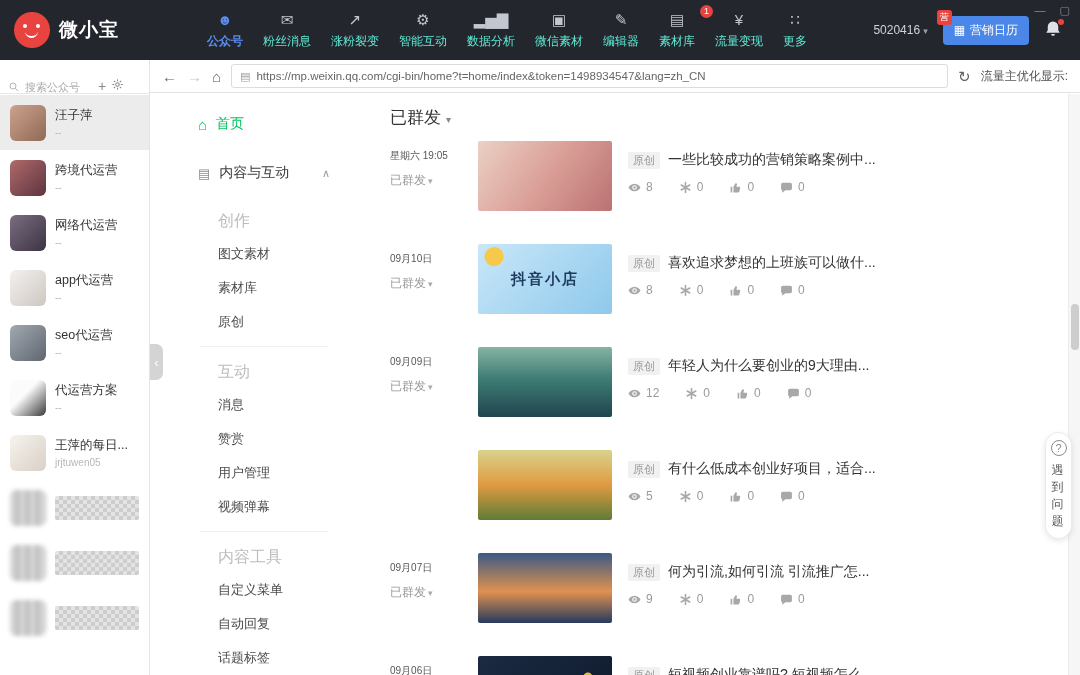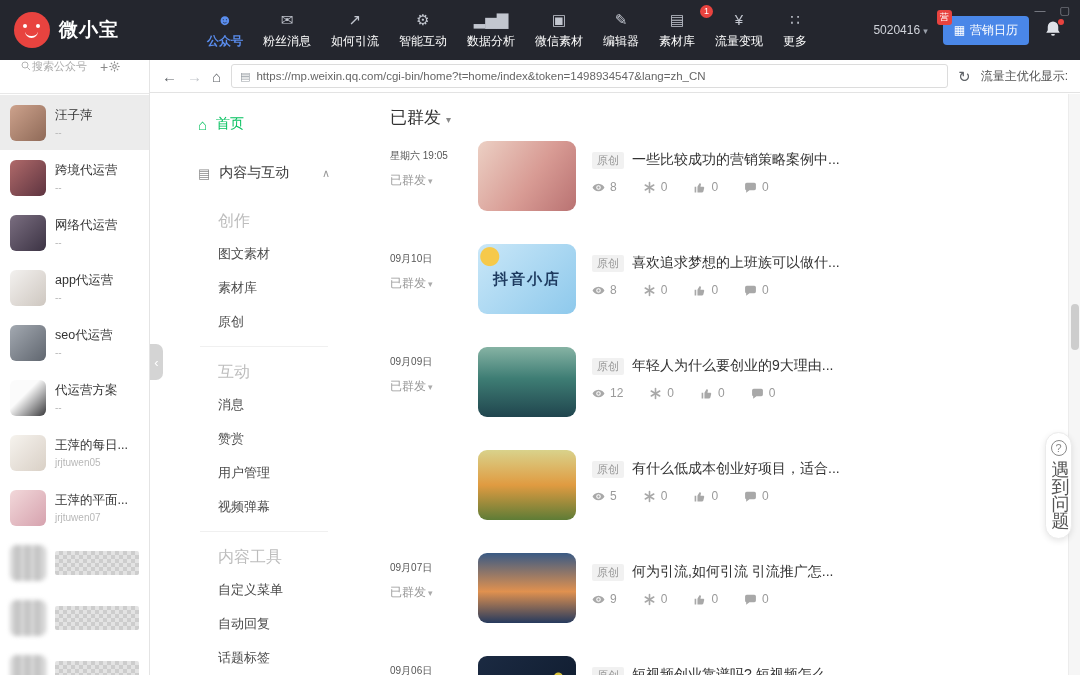--- a/index.html
+++ b/index.html
@@ -15,21 +15,21 @@
   .logo::before { content:""; position:absolute; left:9px; top:12px; width:4px; height:4px;
     border-radius:50%; background:#fff; box-shadow:13px 0 0 #fff; }
   .logo::after { content:""; position:absolute; left:11px; top:17px; width:13px; height:7px;
     border-bottom:2px solid #fff; border-radius:0 0 10px 10px; }
   .brand-name { color:#fff; font-size:19px; font-weight:bold; letter-spacing:1px; white-space:nowrap; }
 
   .topnav { display:flex; margin-left:72px; align-items:center; }
   .nav-item { position:relative; display:flex; flex-direction:column; align-items:center;
     padding:0 10px; cursor:pointer; }
   .nav-icon { position:relative; height:20px; line-height:20px; font-size:15px; color:#c2c6cf; }
-  .nav-label { margin-top:3px; font-size:12px; color:#ffffff; white-space:nowrap; }
+  .nav-label { margin-top:3px; font-size:12px; color:#5eead4; white-space:nowrap; }
   .nav-item.active .nav-icon, .nav-item.active .nav-label { color:#5a8dee; font-weight:bold; }
   .nav-badge { display:none; position:absolute; top:-5px; right:-8px; min-width:13px; height:13px;
     line-height:13px; padding:0 3px; background:#e8433f; color:#fff; font-size:9px;
     border-radius:7px; text-align:center; font-weight:normal; }
   .nav-badge.on { display:block; }
 
   .top-right { margin-left:auto; display:flex; align-items:center; gap:15px; padding-right:16px; }
   .acct-switch { color:#d0d3da; font-size:12px; white-space:nowrap; cursor:pointer; }
   .acct-switch .caret { font-size:9px; color:#9aa0ab; margin-left:3px; }
   .cal-btn { position:relative; display:flex; align-items:center; gap:5px; background:#4a87e8;
@@ -52,22 +52,22 @@
   .url-box { flex:1; height:24px; border:1px solid #dcdcdc; border-radius:3px; display:flex;
     align-items:center; gap:6px; padding:0 8px; background:#fff; }
   .page-ico { font-size:11px; color:#9aa0a6; }
   .url-input { flex:1; border:none; outline:none; font-size:11.5px; color:#666;
     font-family:inherit; background:transparent; }
   .traffic-label { font-size:12px; color:#555; white-space:nowrap; }
 
   
   .accounts { position:absolute; top:60px; left:0; bottom:0; width:150px; background:#fff;
     border-right:1px solid #e4e4e4; z-index:6; }
-  .acc-search { height:34px; border-bottom:1px solid #e8e8e8; display:flex; align-items:flex-start;
-    padding:0 20px; }
+  .acc-search { height:34px; border-bottom:1px solid #e8e8e8; display:flex; align-items:flex-end;
+    padding:0 8px; gap:5px; }
   .acc-search svg.mag { width:12px; height:12px; color:#b5b5b5; flex-shrink:0; }
   .acc-search input { width:68px; border:none; outline:none; font-size:11px; color:#666;
     font-family:inherit; }
   .acc-search input::placeholder { color:#aaa; }
   .acc-tool { color:#8a8a8a; font-size:14px; cursor:pointer; line-height:1; }
   .acc-tool svg { width:13px; height:13px; color:#8a8a8a; }
   .acc-list { position:absolute; top:35px; left:0; right:0; bottom:0; overflow:hidden; }
   .account { height:55px; display:flex; align-items:center; gap:9px; padding:0 10px; cursor:pointer; }
   .account.selected { background:#ececec; }
   .avatar { width:36px; height:36px; border-radius:6px; flex-shrink:0; background:#ddd; }
@@ -113,42 +113,42 @@
   .kw-search input::placeholder { color:#bbb; }
   .kw-search svg { width:13px; height:13px; color:#aaa; flex-shrink:0; cursor:pointer; }
 
   .posts { padding-left:44px; }
   .post { display:flex; height:103px; }
   .post-meta { width:88px; padding-top:10px; flex-shrink:0; }
   .post-date { font-size:10px; color:#555; white-space:nowrap; }
   .post-status { font-size:12px; color:#999; margin-top:9px; visibility:hidden; cursor:pointer; }
   .post-status.on { visibility:visible; }
   .post-status .caret { font-size:9px; color:#aaa; margin-left:2px; }
-  .post-thumb { position:relative; width:98px; height:70px; margin-top:2px; border-radius:9px;
+  .post-thumb { position:relative; width:134px; height:70px; margin-top:2px; border-radius:2px;
     overflow:hidden; flex-shrink:0; cursor:pointer; background:#ddd; display:flex;
     align-items:center; justify-content:center; }
   .thumb-text { font-size:15px; font-weight:bold; color:#1d3a5f; letter-spacing:2px; }
   .post-body { margin-left:16px; padding-top:12px; flex:1; min-width:0; }
   .post-title-row { display:flex; align-items:center; gap:8px; }
   .origin-badge { flex-shrink:0; font-size:11px; color:#999; background:#f1f1f1;
     padding:1px 5px; border-radius:2px; }
   .post-title { font-size:14px; color:#333; white-space:nowrap; overflow:hidden;
     text-overflow:ellipsis; cursor:pointer; }
   .post-stats { display:flex; gap:26px; margin-top:11px; color:#9a9a9a; font-size:12px; }
   .stat { display:flex; align-items:center; gap:5px; }
   .stat svg { width:13px; height:13px; color:#a8a8a8; }
 
   
   .help { position:absolute; right:8px; top:432px; width:27px; background:#fff;
     border:1px solid #ebebeb; border-radius:14px; box-shadow:0 2px 6px rgba(0,0,0,.10);
     display:flex; flex-direction:column; align-items:center; padding:7px 0 8px; gap:6px;
     z-index:8; cursor:pointer; }
   .help-q { width:16px; height:16px; border:1px solid #8a8a8a; border-radius:50%; color:#8a8a8a;
     font-size:11px; line-height:15px; text-align:center; }
-  .help-text { width:14px; font-size:18px; color:#555; line-height:17px;
+  .help-text { width:14px; font-size:12px; color:#555; line-height:17px;
     word-break:break-all; }
   .scrollbar { position:absolute; top:94px; right:0; bottom:0; width:12px; background:#f6f6f6;
     border-left:1px solid #ececec; z-index:7; }
   .scroll-thumb { position:absolute; top:210px; left:2px; width:8px; height:46px;
     border-radius:4px; background:#cdcdcd; cursor:pointer; }
 </style>
 </head>
 <body>
 
 <div class="app">
@@ -169,21 +169,21 @@
 
         <div class="nav-item">
           <span class="nav-icon">✉</span>
 
           <span class="nav-label">粉丝消息</span>
         </div>
 
         <div class="nav-item">
           <span class="nav-icon">↗</span>
 
-          <span class="nav-label">如何引流</span>
+          <span class="nav-label">涨粉裂变</span>
         </div>
 
         <div class="nav-item">
           <span class="nav-icon">⚙</span>
 
           <span class="nav-label">智能互动</span>
         </div>
 
         <div class="nav-item">
           <span class="nav-icon">▂▅▇</span>
@@ -340,28 +340,20 @@
 
         <div class="account">
           <div class="avatar" style="background:linear-gradient(135deg,#f6f3ee,#d9d0c6)"></div>
           <div class="acc-names">
             <div class="acc-name">王萍的每日...</div>
             <div class="acc-sub">jrjtuwen05</div>
           </div>
 
         </div>
 
-        <div class="account">
-          <div class="avatar" style="background:linear-gradient(135deg,#f2d8da,#d6a2ae)"></div>
-          <div class="acc-names">
-            <div class="acc-name">王萍的平面...</div>
-            <div class="acc-sub">jrjtuwen07</div>
-          </div>
-
-        </div>
 
         <div class="account redacted">
           <div class="avatar" style="background:repeating-linear-gradient(90deg,#d6d6d6 0 5px,#c2c2c2 5px 10px)"></div>
 
           <div class="mosaic"></div>
         </div>
 
         <div class="account redacted">
           <div class="avatar" style="background:repeating-linear-gradient(90deg,#d6d6d6 0 5px,#c2c2c2 5px 10px)"></div>
 

